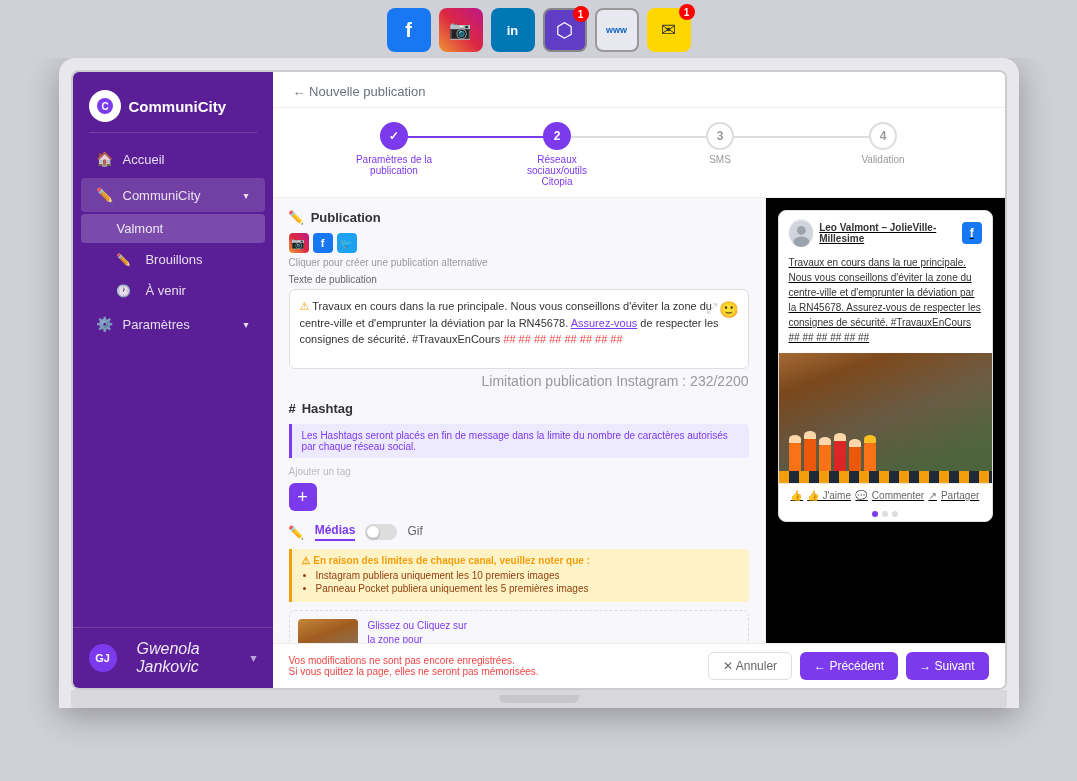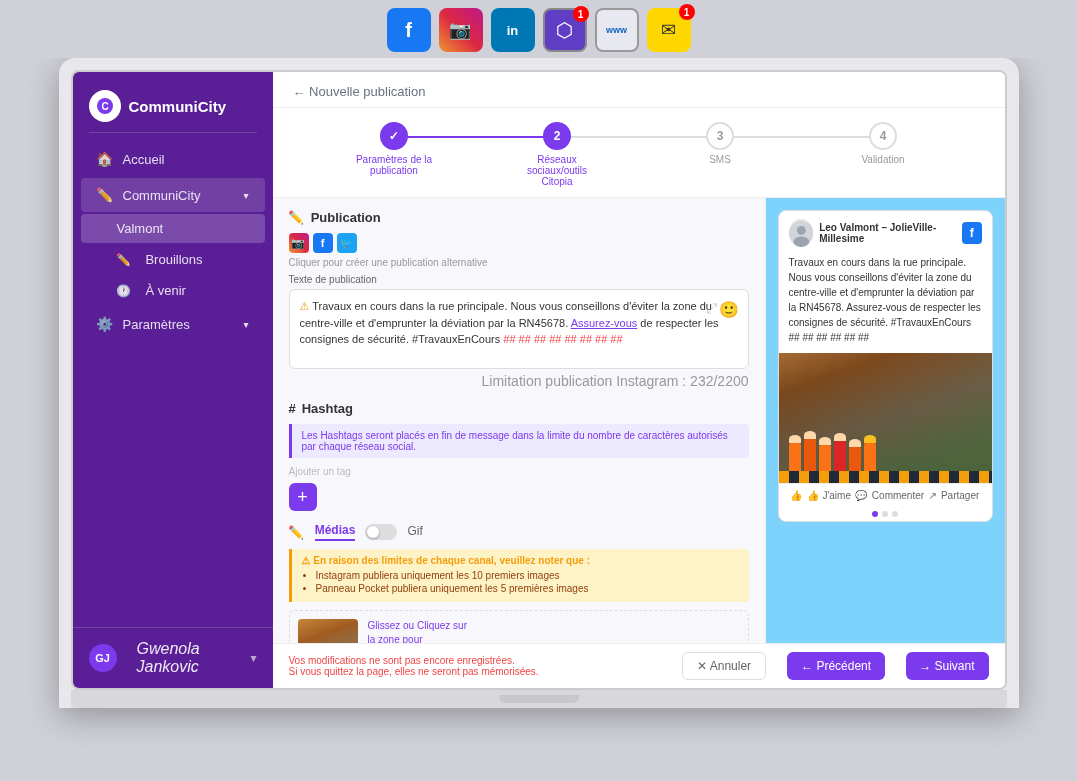--- a/index.html
+++ b/index.html
@@ -269,22 +269,23 @@
     .content-left {
       flex: 1;
       overflow-y: auto;
       padding: 12px 16px;
     }
     .content-right {
       width: 240px;
       min-width: 240px;
       overflow-y: auto;
       padding: 12px 12px;
-      background: #7dd3fc;
+      background: #000000;
       border-left: 1px solid #eee;
+      text-decoration: underline;
     }
 
     
     .section-title {
       font-size: 13px;
       font-weight: 600;
       color: #333;
       display: flex;
       align-items: center;
       gap: 6px;
@@ -473,21 +474,21 @@
       display: flex;
       align-items: center;
       justify-content: space-between;
     }
     .unsaved-msg {
       font-size: 10px;
       color: #ef4444;
     }
     .bottom-actions {
       display: flex;
-      gap: 21px;
+      gap: 8px;
     }
     .btn {
       padding: 6px 14px;
       border-radius: 6px;
       font-size: 12px;
       cursor: pointer;
       border: none;
       font-weight: 500;
     }
     .btn-cancel { background: #fff; border: 1px solid #ddd; color: #666; }

